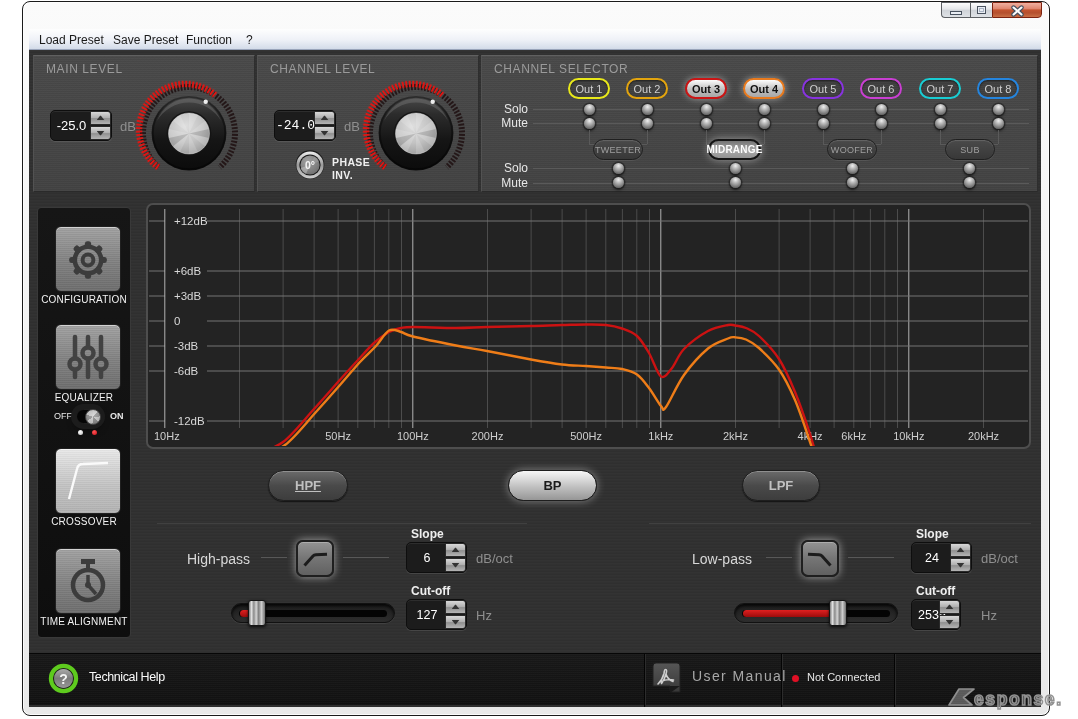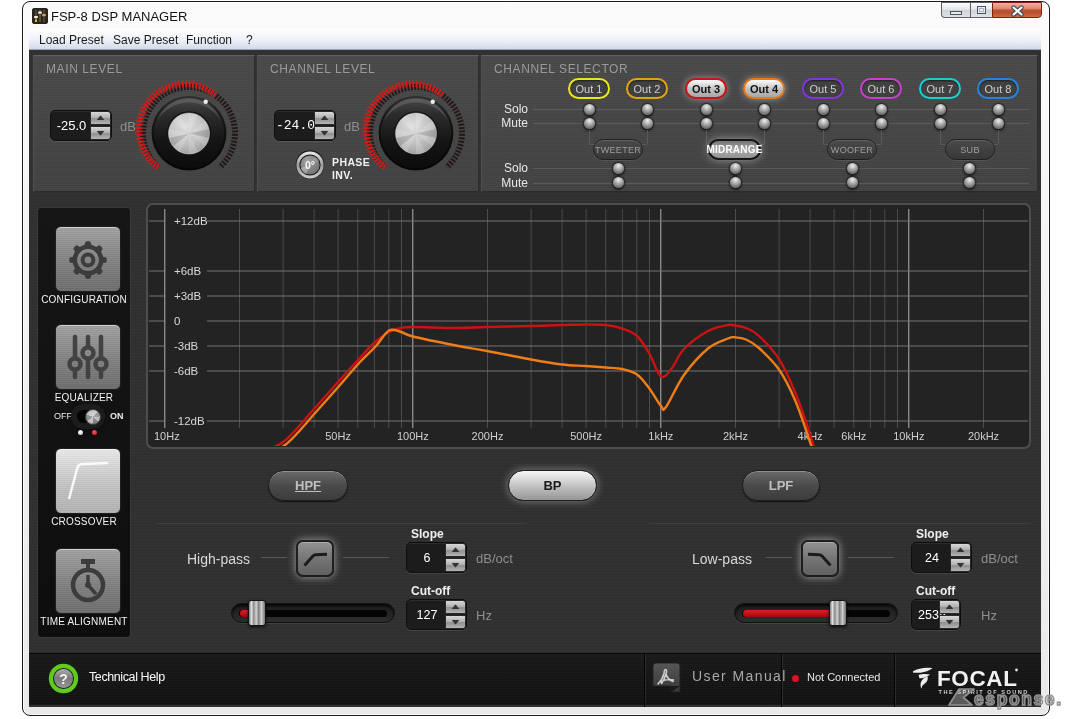--- a/index.html
+++ b/index.html
@@ -175,35 +175,20 @@
           <stop offset="1" stop-color="#cfcfcf"></stop>
       </linearGradient>
       <radialGradient id="phm" cx=".38" cy=".3" r=".95">
         <stop offset="0" stop-color="#a2a2a2"></stop>
           <stop offset=".5" stop-color="#838383"></stop>
         <stop offset="1" stop-color="#5f5f5f"></stop>
       </radialGradient>
     </defs>
   </svg>
   <div id="win">
-    <div id="titlebar">
-      <div id="appicon">
-        <svg width="16" height="16" viewBox="0 0 16 16">
-          <rect x="0" y="0" width="16" height="16" rx="3" fill="#29241f"></rect>
-          <line x1="4" y1="2" x2="4" y2="14" stroke="#6b5c42" stroke-width="1.2"></line>
-          <line x1="8" y1="2" x2="8" y2="14" stroke="#8a6d35" stroke-width="1.2"></line>
-          <line x1="12" y1="2" x2="12" y2="14" stroke="#6b5c42" stroke-width="1.2"></line>
-          <rect x="2.2" y="8" width="3.6" height="2.2" fill="#f0ede6"></rect>
-          <rect x="6.2" y="3.5" width="3.6" height="2.2" fill="#f0ede6"></rect>
-          <rect x="10.2" y="6" width="3.6" height="2.2" fill="#caa24a"></rect>
-          <rect x="3" y="11.5" width="2" height="2.5" fill="#e8c21a"></rect>
-        </svg>
-      </div>
-      <div id="title">FSP-8 DSP MANAGER</div>
-    </div>
     <div id="btnmin" class="winbtn">
       <div style="position:absolute; left:8px; top:8px; width:12px; height:4px; border:1px solid #49525f; background:#e9edf3;"></div>
     </div>
     <div id="btnmax" class="winbtn">
       <div style="position:absolute; left:6px; top:3px; width:9px; height:8px; border:1px solid #49525f; background:#e9edf3;">
         <div style="position:absolute; left:1px; top:1px; right:1px; bottom:1px; border:1px solid #aab4c4;"></div>
       </div>
     </div>
     <div id="btnclose" class="winbtn">
       <svg width="48" height="14" viewBox="0 0 48 14" style="position:absolute; left:0; top:0;">
@@ -599,30 +584,20 @@
             <path d="M4 1 H25 a3 3 0 0 1 3 3 V30 a0 0 0 0 1 0 0 L20 30 a2 2 0 0 1 -2 -2 L18 24 H1 V4 a3 3 0 0 1 3 -3 Z" fill="url(#pdfg)" stroke="#202020" transform="translate(0,-1)"></path>
             <path d="M28 23 L18 23 L18 30 Z" fill="#1a1a1a"></path>
             <path d="M6 21 C8 19 11 14.5 12 10.5 C12.5 8 12 6.5 13.5 6.5 C15 6.5 14.7 8.5 14 11 C13.3 13.5 11.5 18 9.5 20.5 M14 11 C15 14.5 17 17 21 18.5 M8 19 C12 17 18 16 21.5 17" fill="none" stroke="#cfcfcf" stroke-width="1.6" stroke-linecap="round"></path>
           </svg>
         </div>
         <div class="abs" style="left:663px; top:14px; color:#a8a8a8; font-size:14px; letter-spacing:1.4px;">User Manual</div>
 
         <div class="abs" style="left:763px; top:21px; width:7px; height:7px; border-radius:50%; background:#e01025;"></div>
         <div class="abs" style="left:778px; top:17px; color:#e6e6e6; font-size:11px;">Not Connected</div>
 
-        <div class="abs" style="left:884px; top:12px;">
-          <svg width="140" height="31" viewBox="0 0 140 31">
-            <path d="M-1 6 C4 2.5 12 1 19.5 2.2 C15 5.8 7 7.2 1 6.8 Z" fill="#ededed"></path>
-            <path d="M5.5 9 C9 7.8 14 7.8 17 8.6 C13.5 11.8 9 12.6 6.5 12.2 Z" fill="#ededed"></path>
-            <path d="M14.5 10.5 C15.5 14 13.5 16.5 11 18.2 C9.5 19.3 8.8 20.5 8.5 22.8 C6.8 19 7.5 15.5 9.8 13.2 C11.2 11.8 12.8 11 14.5 10.5 Z" fill="#ededed"></path>
-            <text x="24" y="20" font-size="22.5" font-weight="bold" fill="#f2f2f2" letter-spacing="0.6" font-family="Liberation Sans, sans-serif">FOCAL</text>
-            <circle cx="103.5" cy="4" r="1.4" fill="#e5e5e5"></circle>
-            <text x="25.5" y="28" font-size="5.6" font-weight="bold" fill="#cdcdcd" letter-spacing="1.5" font-family="Liberation Sans, sans-serif">THE SPIRIT OF SOUND</text>
-          </svg>
-        </div>
       </div>
     </div>
   </div>
 
   <div id="wm" class="abs" style="left:946px; top:684px;">
     <svg width="132" height="28" viewBox="0 0 132 28">
       <path d="M3 21 L13 5 H28 L17.5 13.5 L26 21 Z" fill="rgba(255,255,255,.3)" stroke="#8e8e8e" stroke-width="1.7" stroke-linejoin="round"></path>
       <text x="28" y="21" font-size="17.5" font-weight="bold" fill="rgba(255,255,255,.22)" stroke="#919191" stroke-width="1.5" letter-spacing="1.6" font-family="Liberation Sans, sans-serif">esponse.</text>
     </svg>
   </div>

